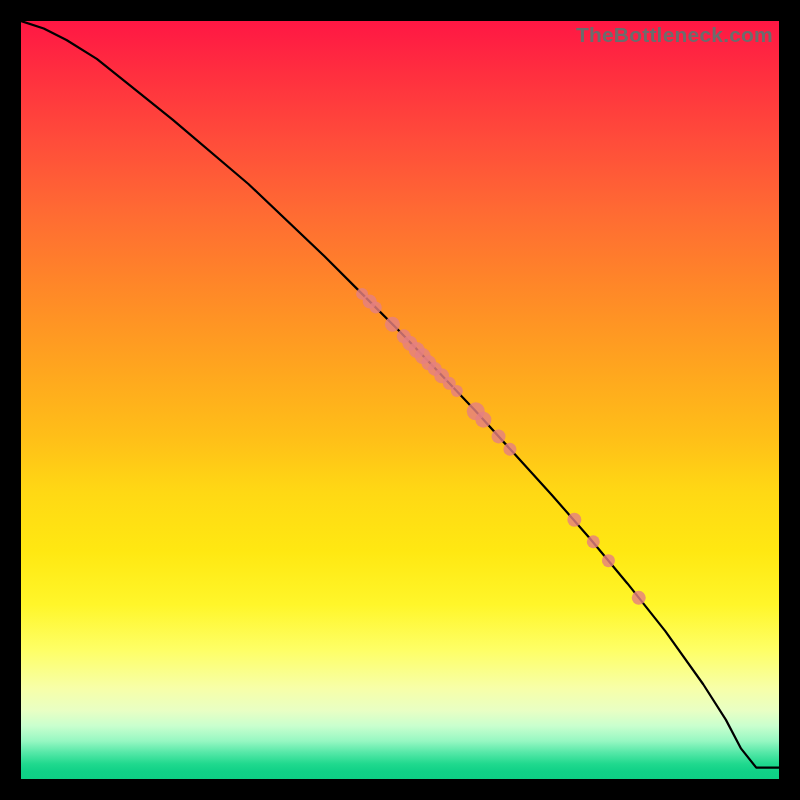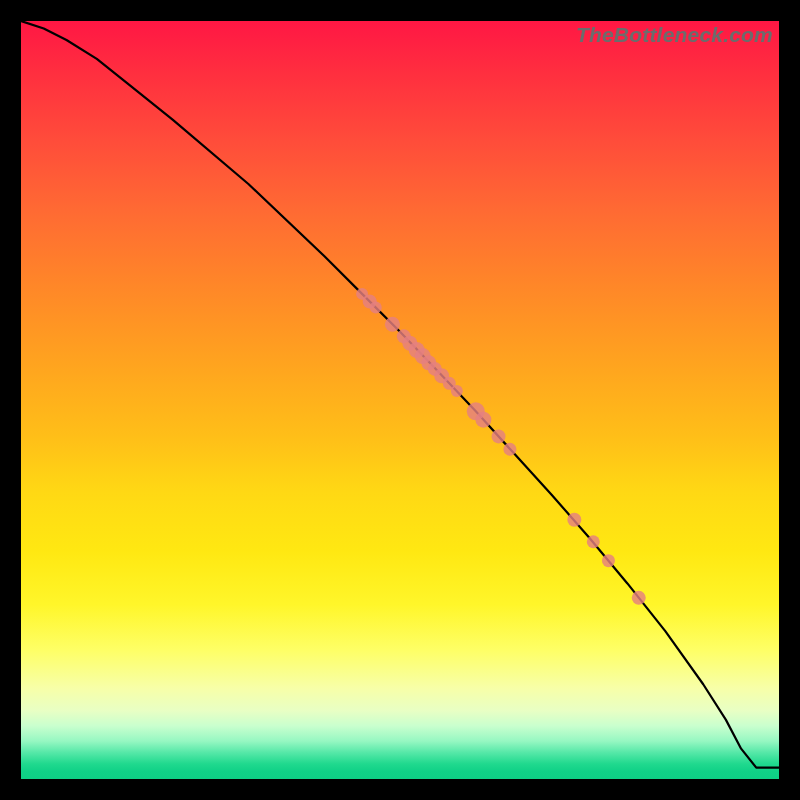--- a/index.html
+++ b/index.html
@@ -40,21 +40,20 @@
   }
   .watermark {
     position: absolute;
     top: 2px;
     right: 6px;
     font-family: Arial, Helvetica, sans-serif;
     font-size: 21px;
     font-weight: bold;
     color: #6c6c6c;
     letter-spacing: 0.2px;
-    font-style: italic;
   }
   svg.curve {
     position: absolute;
     left: 0; top: 0;
     width: 758px; height: 758px;
   }
   .dot {
     fill: #e58080;
     fill-opacity: 0.82;
   }

